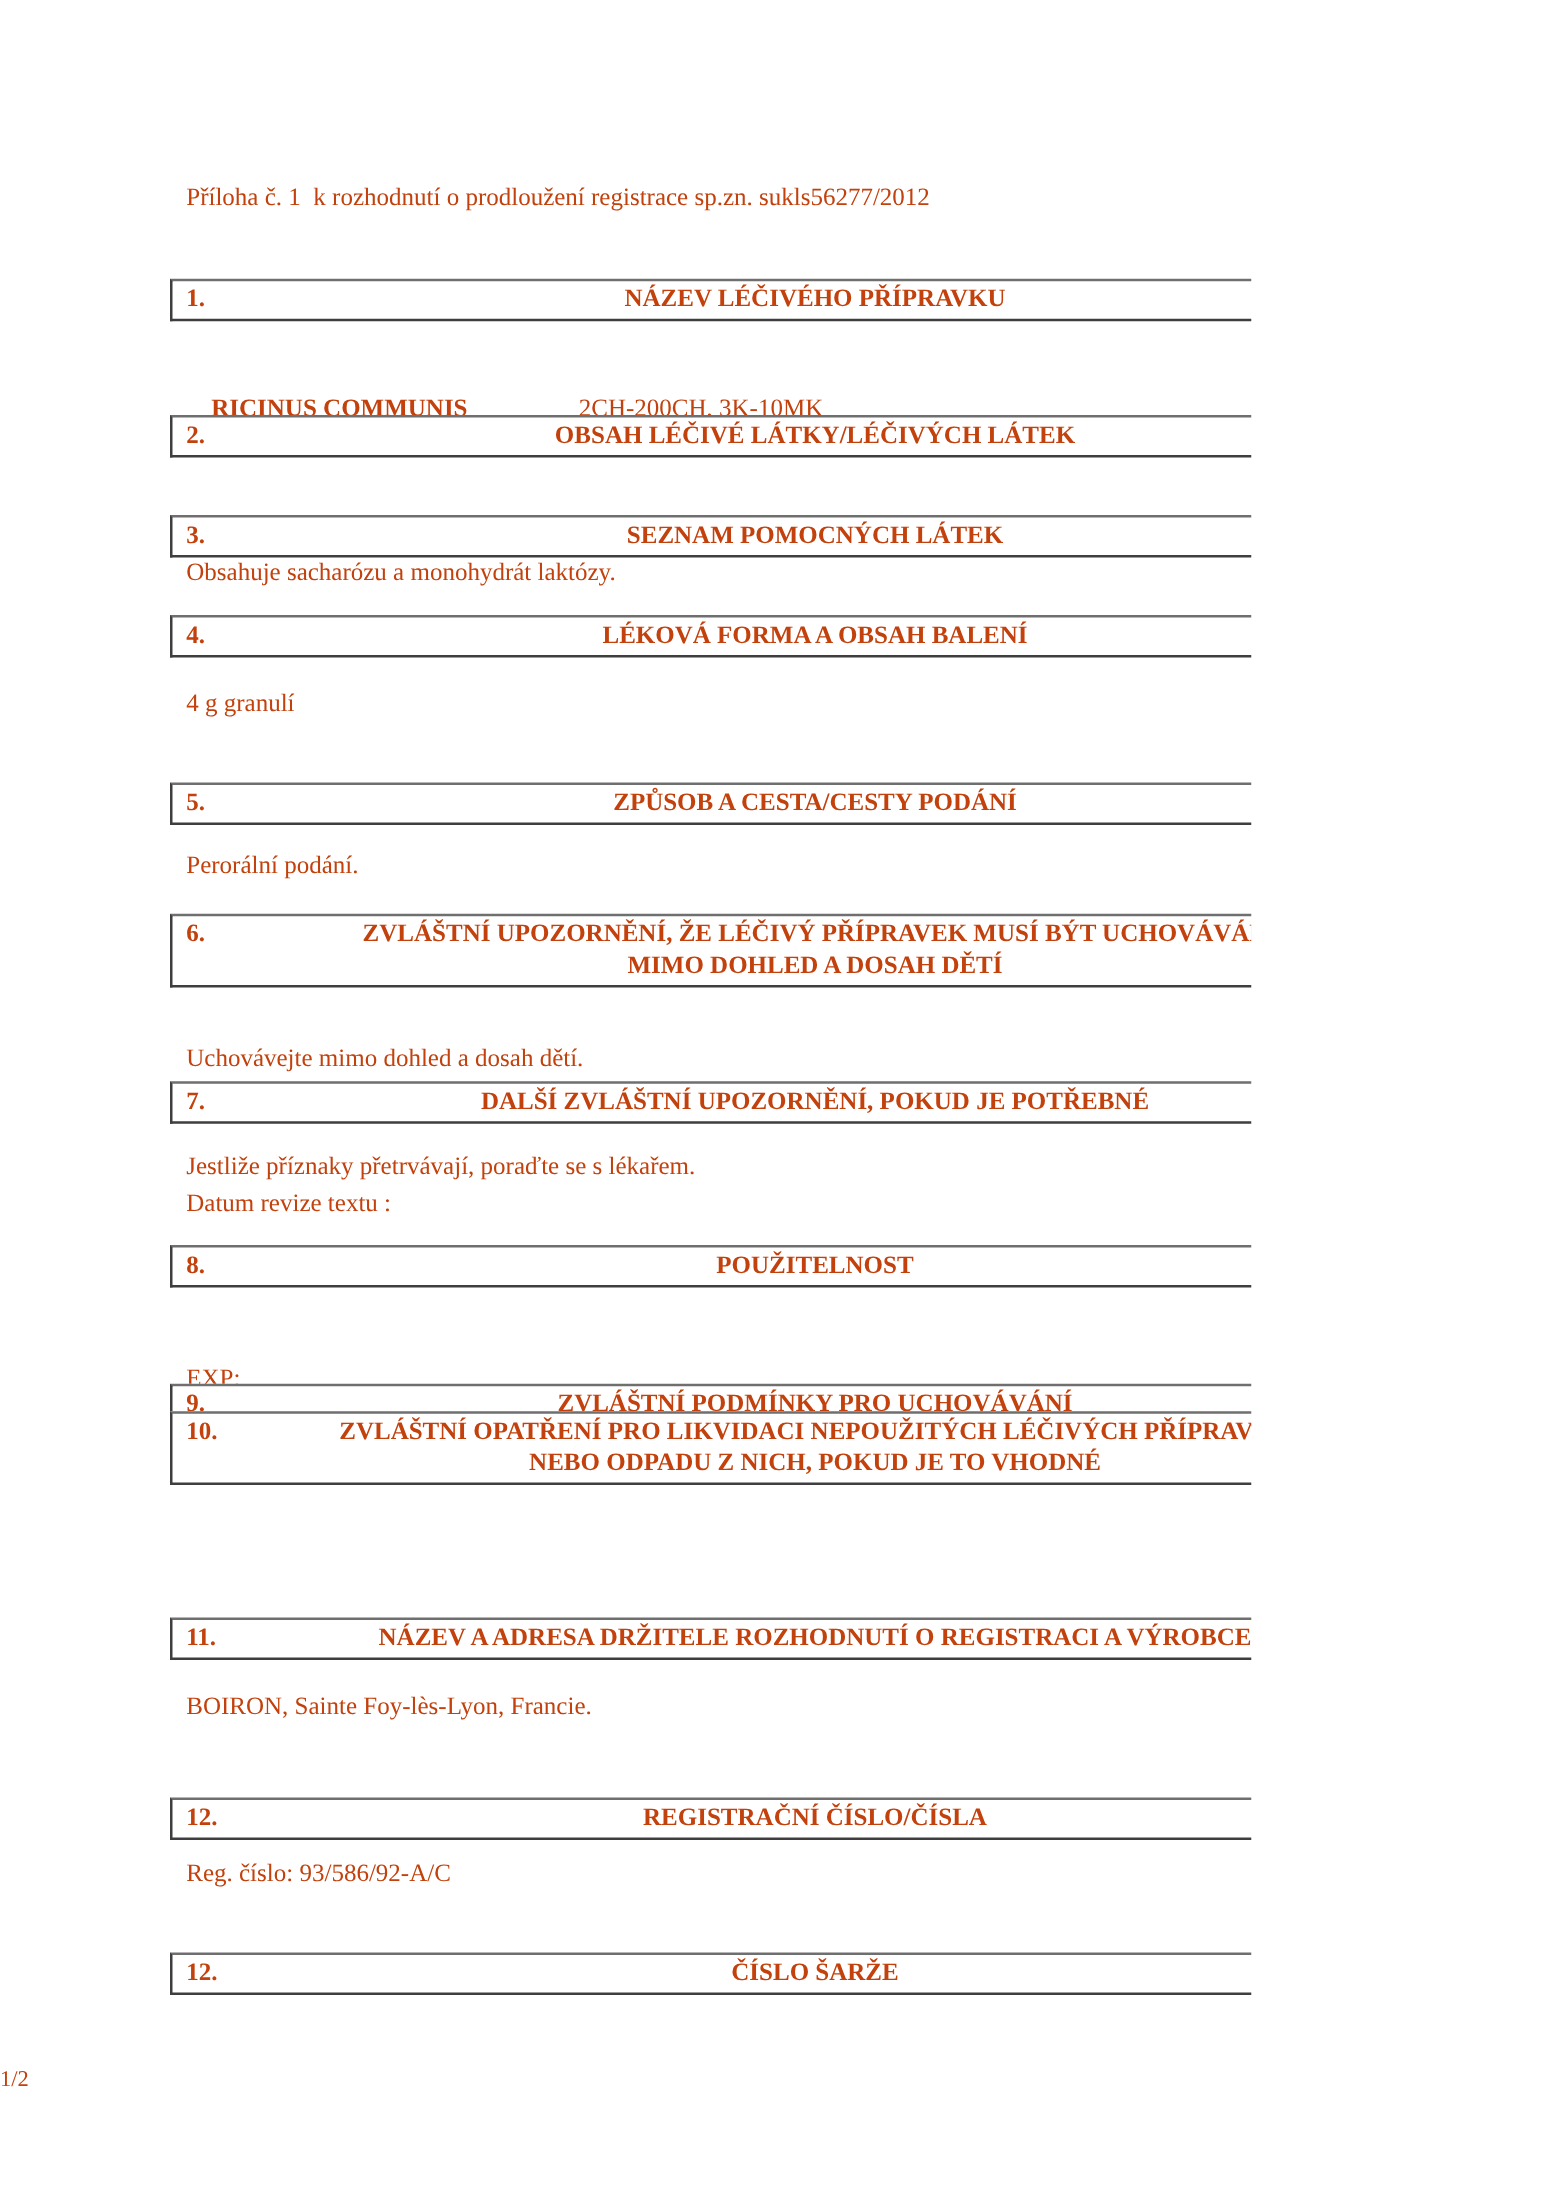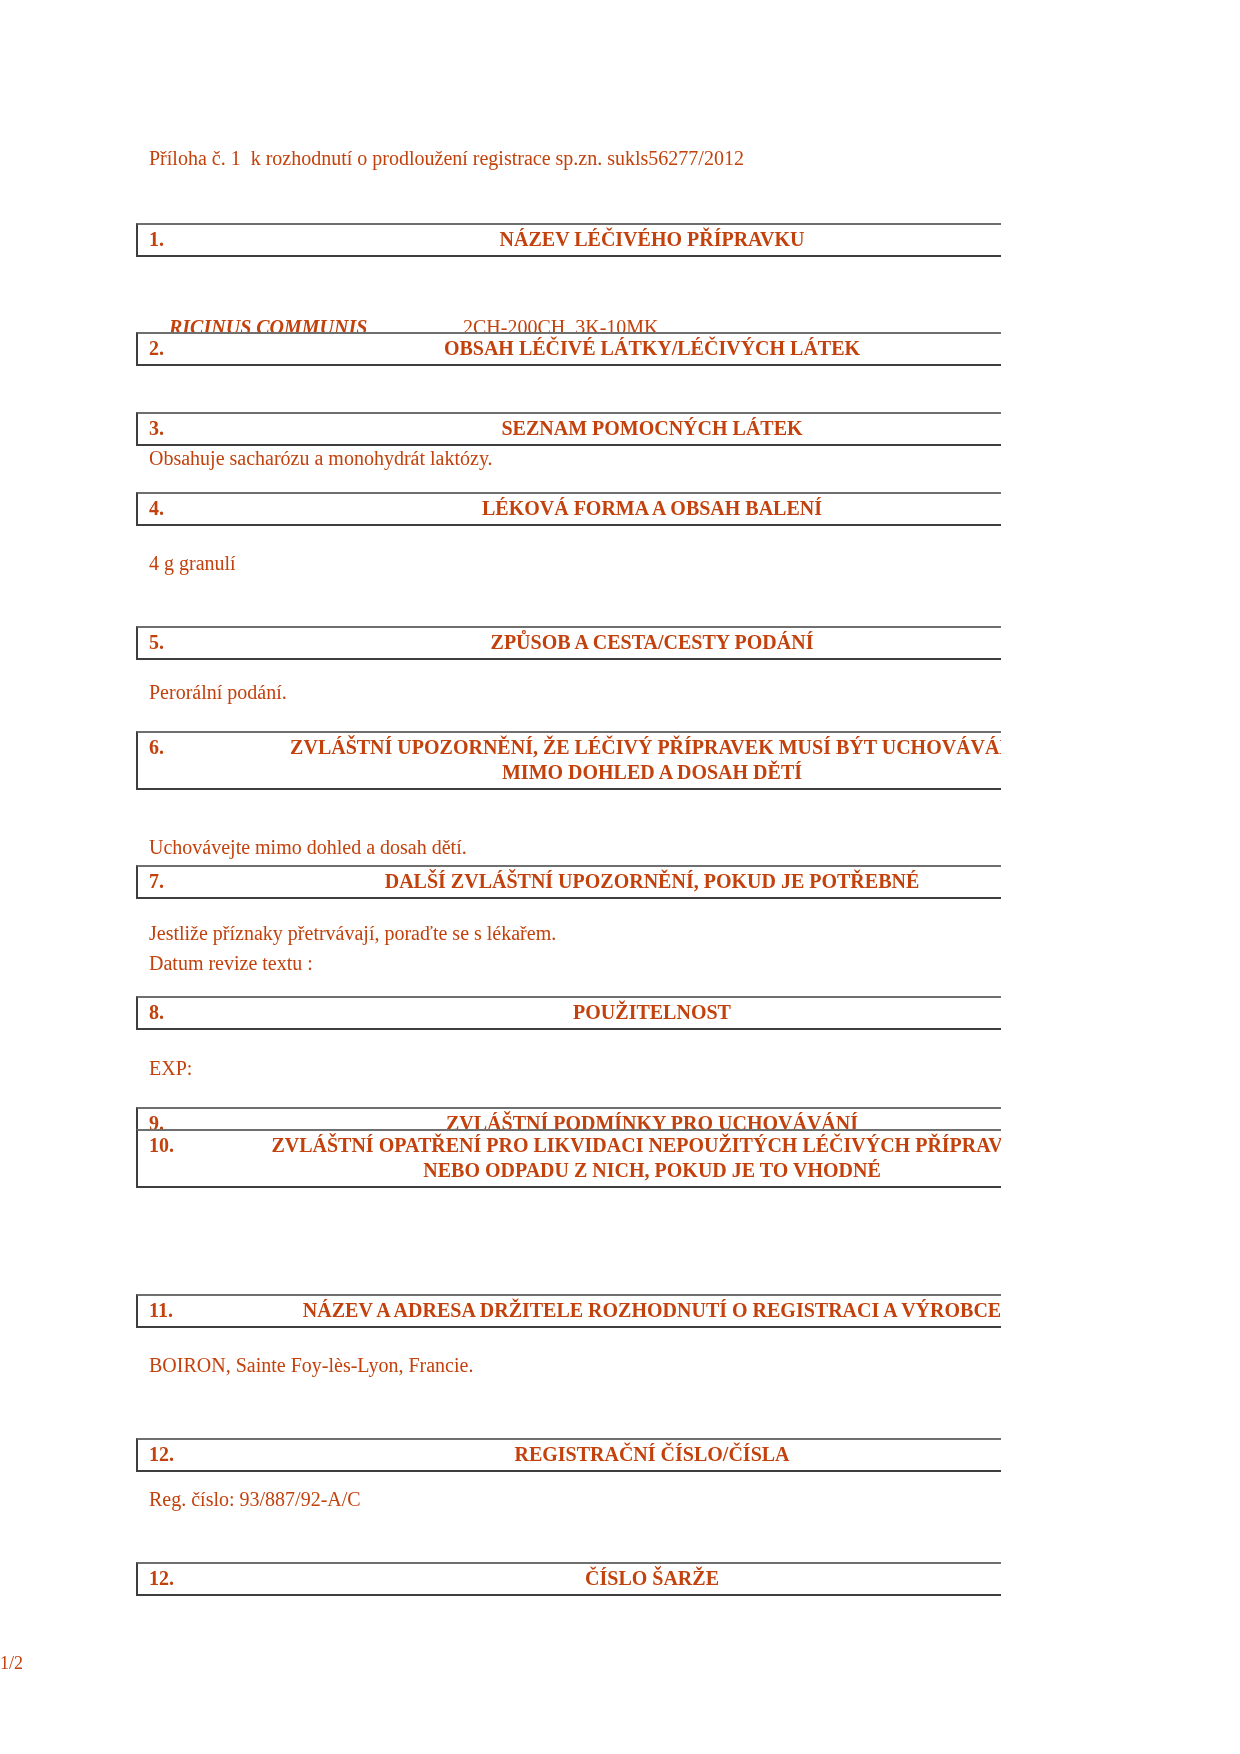--- a/index.html
+++ b/index.html
@@ -37,21 +37,21 @@
   .sec .num{flex:0 0 59px;}
   .sec .ttl{flex:1;white-space:pre-wrap;text-align:center;}
   .para{
     position:absolute;
     left:149px;
     margin:0;
     font-size:20px;
     line-height:30px;
     white-space:pre-wrap;
   }
-  .b{font-weight:700;font-style:italic;}
+  .b{font-weight:700;}
   .prod-name{display:inline-block;width:294px;}
   .footer{
     position:absolute;
     left:0; top:1651px;
     width:100%;
     text-align:left;
     font-size:18px;
     line-height:24px;
   }
 </style>
@@ -103,21 +103,21 @@
   <div class="sec" style="top:865px">
     <span class="num">7.</span>
     <span class="ttl">DALŠÍ ZVLÁŠTNÍ UPOZORNĚNÍ, POKUD JE POTŘEBNÉ</span>
   </div>
   <p class="para" style="top:918px"><span>Jestliže příznaky přetrvávají, poraďte se s lékařem.</span><br><span>Datum revize textu :</span></p>
 
   <div class="sec" style="top:996px">
     <span class="num">8.</span>
     <span class="ttl">POUŽITELNOST</span>
   </div>
-  <p class="para" style="top:1053px">EXP:</p>
+  <p class="para" style="top:1088px">EXP:</p>
 
   <div class="sec" style="top:1107px">
     <span class="num">9.</span>
     <span class="ttl">ZVLÁŠTNÍ PODMÍNKY PRO UCHOVÁVÁNÍ</span>
   </div>
 
   <div class="sec" style="top:1129px">
     <span class="num">10.</span>
     <span class="ttl">ZVLÁŠTNÍ OPATŘENÍ PRO LIKVIDACI NEPOUŽITÝCH LÉČIVÝCH PŘÍPRAVKŮ
 NEBO ODPADU Z NICH, POKUD JE TO VHODNÉ</span>
@@ -126,21 +126,21 @@
   <div class="sec" style="top:1294px">
     <span class="num">11.</span>
     <span class="ttl">NÁZEV A ADRESA DRŽITELE ROZHODNUTÍ O REGISTRACI A VÝROBCE</span>
   </div>
   <p class="para" style="top:1350px">BOIRON, Sainte Foy-lès-Lyon, Francie.</p>
 
   <div class="sec" style="top:1438px">
     <span class="num">12.</span>
     <span class="ttl">REGISTRAČNÍ ČÍSLO/ČÍSLA</span>
   </div>
-  <p class="para" style="top:1484px">Reg. číslo: 93/887/92-A/C</p>
+  <p class="para" style="top:1484px">Reg. číslo: 93/586/92-A/C</p>
 
   <div class="sec" style="top:1562px">
     <span class="num">12.</span>
     <span class="ttl">ČÍSLO ŠARŽE</span>
   </div>
 
   <div class="footer">1/2</div>
 
 </div>
 

